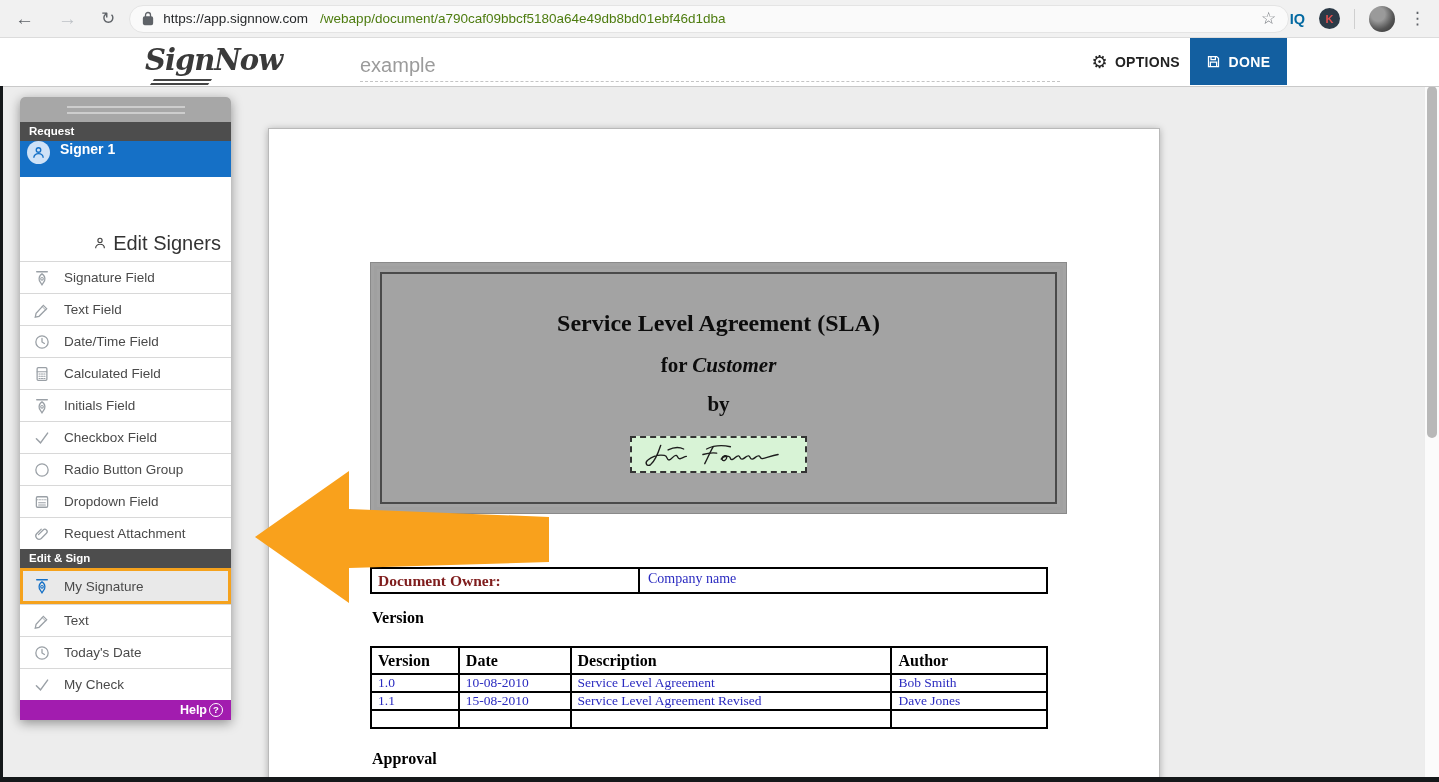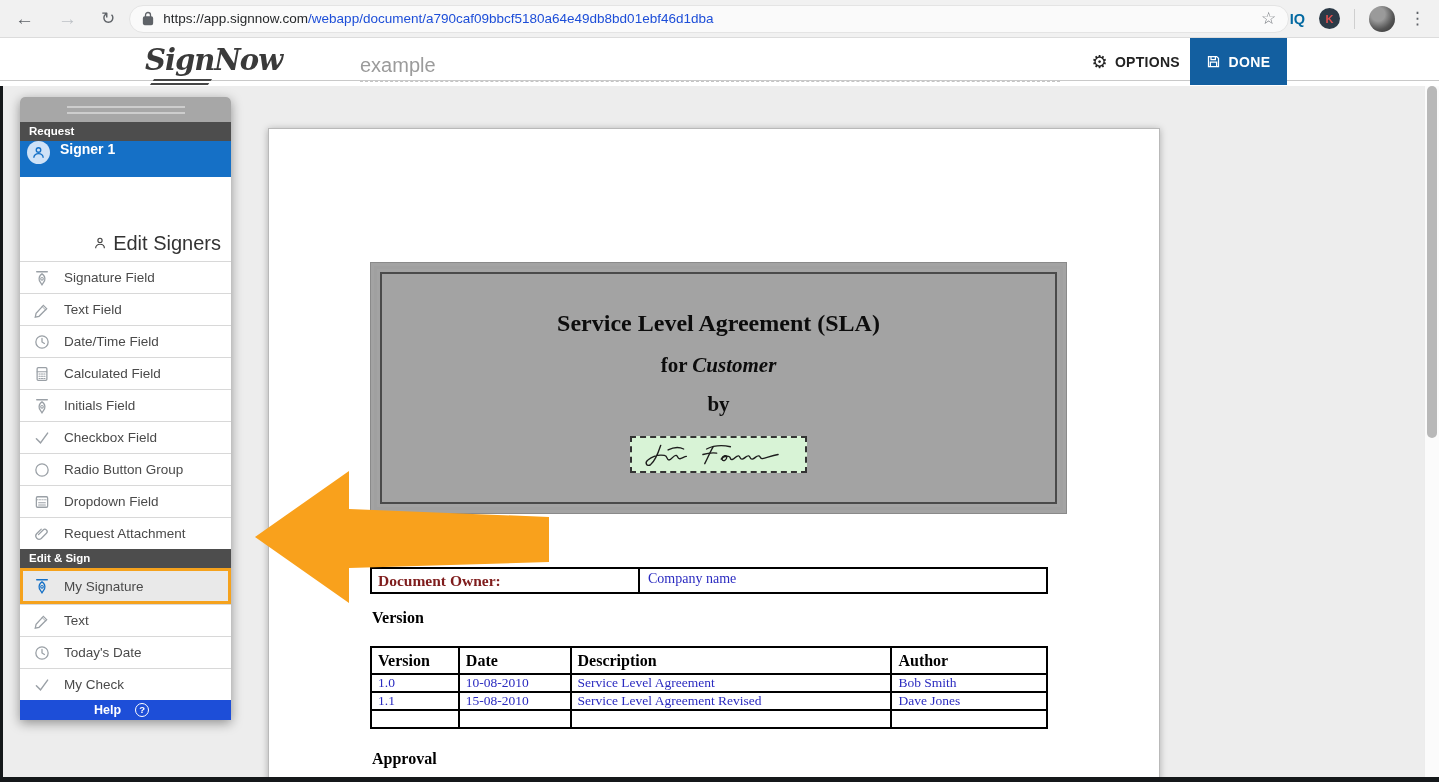--- a/index.html
+++ b/index.html
@@ -14,35 +14,35 @@
   .icon-back::before { content:"\2190"; }
   .icon-fwd { margin-left:24px; color:#bdc1c6; }
   .icon-fwd::before { content:"\2192"; }
   .icon-reload { margin-left:24px; font-size:17px; }
   .icon-reload::before { content:"\21BB"; }
   .omnibox { width:1160px; height:28px; margin-left:14px; background:#fafafa;
     border:1px solid #e4e4e4; border-radius:14px; display:flex; align-items:center; padding:0 12px; }
   .lock-icon { width:12px; height:15px; margin-right:9px; flex:none; }
   .url { font-size:13.5px; white-space:nowrap; overflow:hidden; flex:1; }
   .url-host { color:#27292b; }
-  .url-path { color:#1d4ed8; }
+  .url-path { color:#4d7c0f;margin-left:12px; }
   .star-icon { font-size:17px; color:#777b80; cursor:pointer; margin-left:8px; }
   .star-icon::before { content:"\2606"; }
   .ext-area { display:flex; align-items:center; margin-left:auto; padding-right:13px; gap:14px; }
   .ext-iq { color:#0369a1; font-weight:bold; font-size:14.5px; cursor:pointer; }
   .ext-k { width:21px; height:21px; border-radius:50%; background:#2c3a47; color:#e04f4f;
     font-weight:bold; font-size:11px; display:flex; align-items:center; justify-content:center; cursor:pointer; }
   .chrome-sep { width:1px; height:20px; background:#cfcfcf; }
   .profile-avatar { width:26px; height:26px; border-radius:50%; cursor:pointer;
     background:radial-gradient(circle at 35% 32%, #9a9a9a 0 28%, #555 62%, #2e2e2e 100%); }
   .menu-dots { font-size:17px; color:#5f6368; cursor:pointer; }
   .menu-dots::before { content:"\22EE"; }
 
   
-  .app-header { position:absolute; top:38px; left:0; right:0; height:43px; background:#fff;
+  .app-header { position:absolute; top:38px; left:0; right:0; height:49px; background:#fff;
     border-bottom:1px solid #c9c9c9; z-index:5; }
   .logo { position:absolute; left:145px; top:5px; font-family:"DejaVu Serif", serif;
     font-style:italic; font-weight:bold; font-size:29px; color:#3a3a3a; letter-spacing:-1px; }
   .logo-flourish { position:absolute; left:152px; top:41px; width:58px; height:6px;
     border-top:2px solid #454545; border-bottom:2px solid #454545; transform:skewX(-35deg); }
   .doc-title { position:absolute; left:360px; top:12px; width:700px; height:32px;
     font-size:20px; color:#9b9b9b; line-height:30px; border-bottom:1px dashed #c4c4c4; cursor:text; }
   .options-btn { position:absolute; right:259px; top:0; height:47px; display:flex; align-items:center;
     gap:7px; font-size:14px; font-weight:bold; color:#222; letter-spacing:.3px; cursor:pointer; }
   .gear-glyph { font-size:18px; font-weight:normal; }
@@ -73,22 +73,22 @@
   .signer-avatar { width:23px; height:23px; border-radius:50%; background:#cfe2f7;
     display:flex; align-items:center; justify-content:center; flex:none; }
   .sb-edit-signers { height:36px; background:#fff; display:flex; align-items:center;
     justify-content:flex-end; padding-right:10px; gap:6px; font-size:20px; color:#333; cursor:pointer;margin-top:48px; }
   .sb-item { height:32px; display:flex; align-items:center; padding-left:13px; gap:13px;
     font-size:13.5px; color:#4a4a4a; border-top:1px solid #d8d8d8; background:#fff; cursor:pointer; }
   .sb-item .icon { width:18px; height:18px; color:#9aa0a6; display:flex; flex:none; }
   .sb-item .icon svg { width:100%; height:100%; }
   .sb-item.highlighted { height:36px; border:3px solid #f5a21d; background:#e9e9e9; padding-left:10px; }
   .sb-item.highlighted .icon { color:#1570c6; }
-  .sb-help { height:20px; background:#1d4ed8; color:#fff; font-weight:bold; font-size:12.5px;
-    display:flex; align-items:center; justify-content:center; padding-right:8px; gap:14px; cursor:pointer; }
+  .sb-help { height:20px; background:#a21caf; color:#fff; font-weight:bold; font-size:12.5px;
+    display:flex; align-items:center; justify-content:flex-end; padding-right:8px; gap:2px; cursor:pointer; }
   .help-q { width:14px; height:14px; border:1.5px solid #fff; border-radius:50%;
     font-size:9.5px; line-height:11px; text-align:center; }
   .help-q::before { content:"?"; }
 
   
   .page { position:absolute; left:268px; top:42px; width:892px; bottom:0; background:#fff;
     border:1px solid #b9b9b9; box-shadow:0 1px 7px rgba(0,0,0,.28); }
   .serif { font-family:"Liberation Serif", serif; }
   .title-frame { position:absolute; left:101px; top:133px; width:697px; height:252px;
     border:1px solid #8a8a8a; background:#a3a3a3; padding:3px; }

